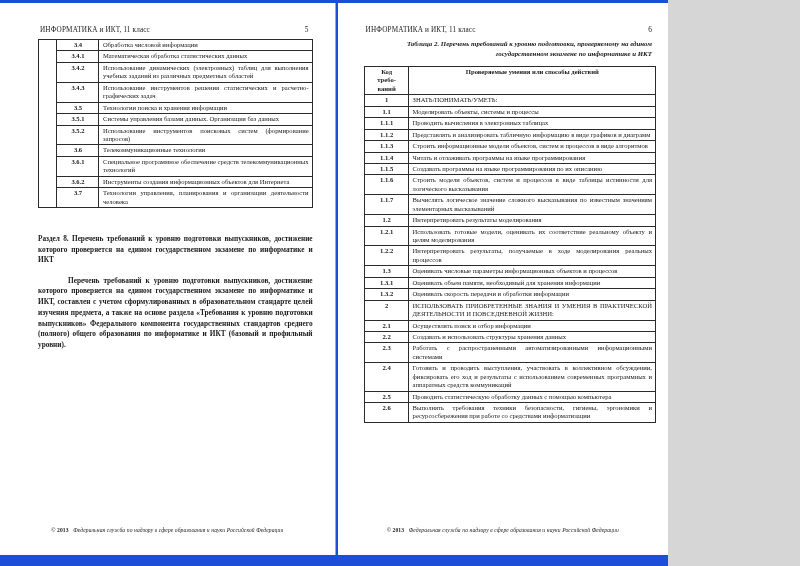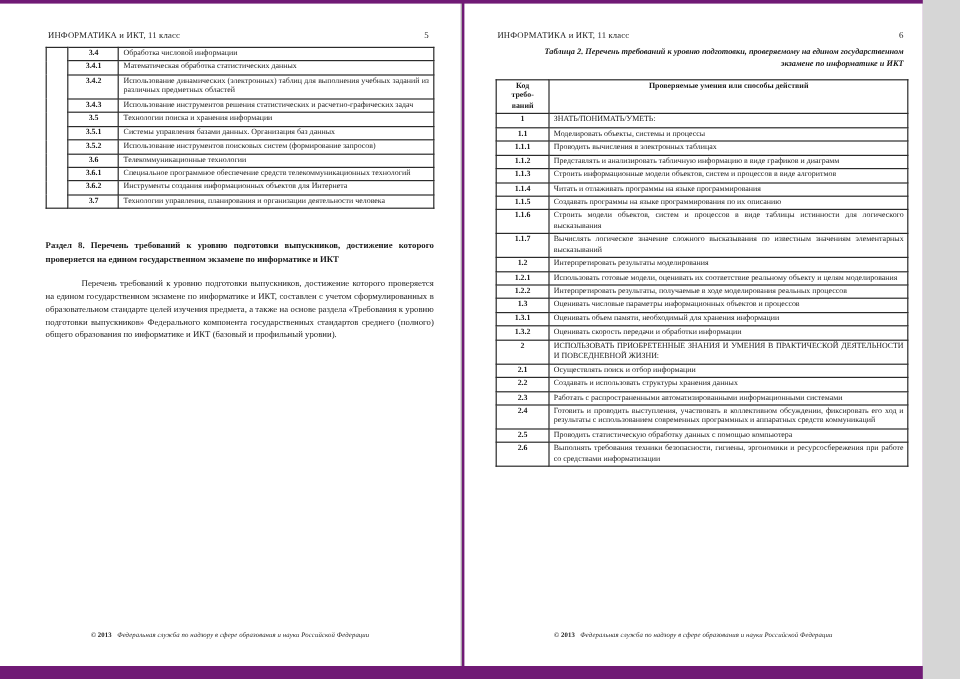--- a/index.html
+++ b/index.html
@@ -9,23 +9,23 @@
   }
   body {
     width: 800px;
     height: 566px;
     overflow: hidden;
     font-family: "Liberation Serif", "DejaVu Serif", serif;
     color: #1a1a1a;
   }
   .spread {
     display: flex;
-    width: 769px;
+    width: 668px;
     height: 566px;
-    background: #701a75;
+    background: #1d4ed8;
     box-sizing: border-box;
     padding-top: 3px;
   }
   .page {
     background: #ffffff;
     position: relative;
     box-sizing: border-box;
     height: 552px;
   }
   .page-left {
@@ -110,20 +110,21 @@
     text-align: justify;
     text-justify: inter-word;
   }
   p.body {
     font-size: 7.3px;
     line-height: 1.47;
     margin: 0 0 0 0;
     text-align: justify;
     text-justify: inter-word;
     text-indent: 30px;
+    font-weight: bold;
   }
   p.body + p.body { margin-top: 0; }
 
   
   .footer {
     position: absolute;
     left: 0;
     right: 0;
     bottom: 22px;
     text-align: center;

